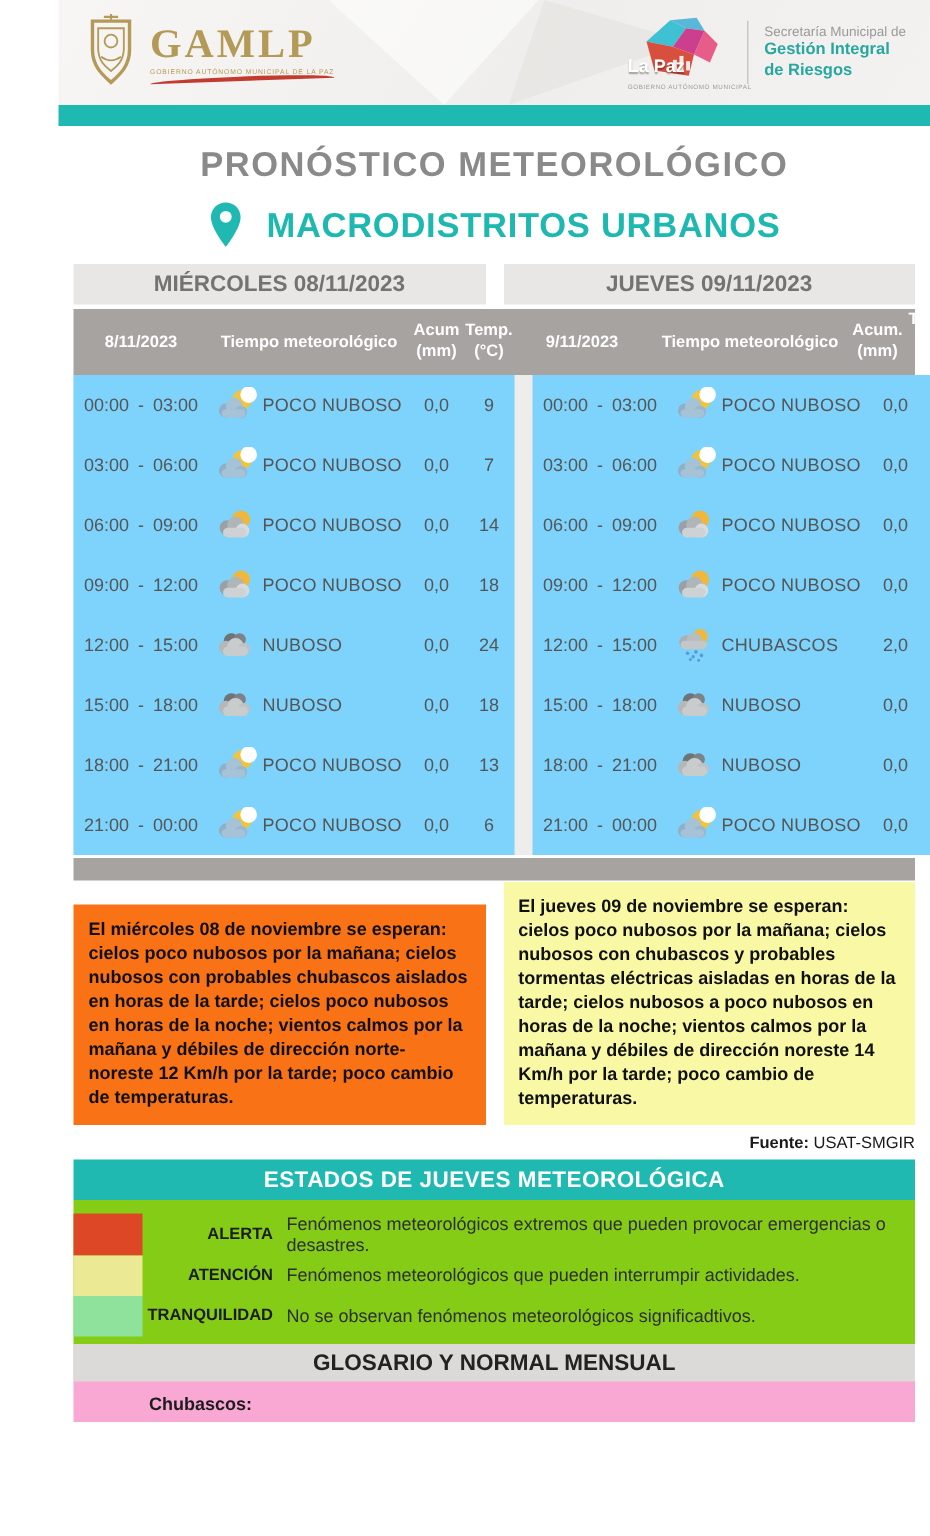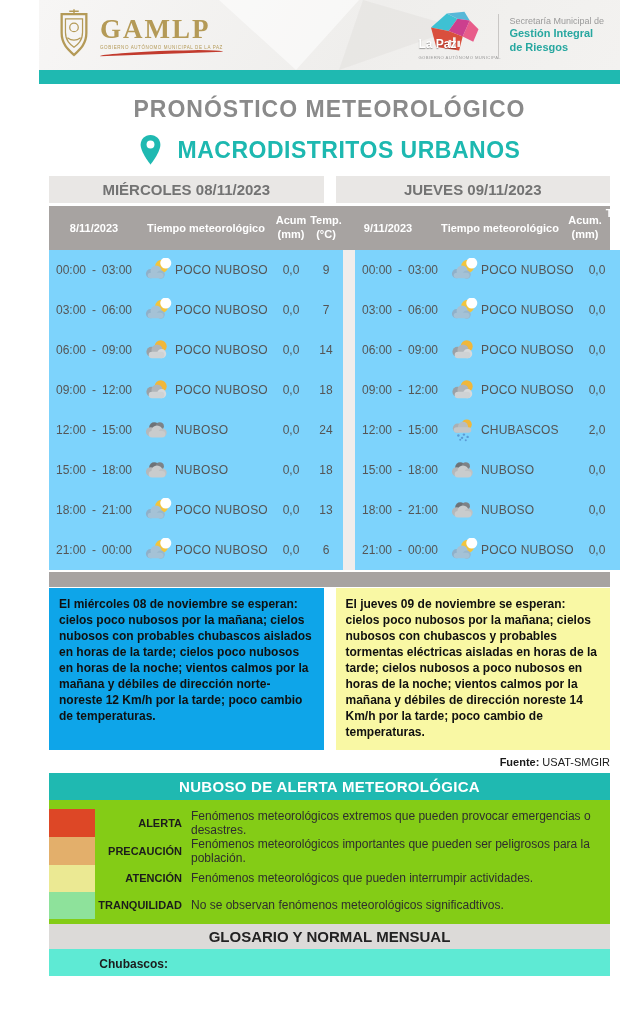--- a/index.html
+++ b/index.html
@@ -65,21 +65,21 @@
   
   .alerts { margin:0 10px; }
   .alerts-header { color:#fff; font-weight:bold; text-align:center; font-size:15px; padding:5px 0; letter-spacing:.3px; }
   .alerts-body { background:#84cc16; padding:9px 0 5px; }
   .arow { display:flex; align-items:stretch; min-height:27px; }
   .swatch { width:46px; }
   .alabel { width:96px; text-align:right; font-weight:bold; font-size:11px; color:#1c1c1c; display:flex; align-items:center; justify-content:flex-end; padding-right:9px; }
   .adesc { flex:1; font-size:12px; color:#2e2e2e; display:flex; align-items:center; }
 
   
-  .glossary { margin:0 10px; background:#5eead4; }
+  .glossary { margin:0 10px; background:#f9a8d4; }
   .glossary-header { background:#dcdad8; text-align:center; font-weight:bold; font-size:15px; color:#222; padding:4px 0; }
   .grow { display:flex; padding:8px 10px 4px 0; }
   .gterm { width:132px; text-align:right; font-weight:bold; font-size:12px; color:#1c1c1c; padding-right:13px; flex-shrink:0; align-self:center; line-height:1.25; }
   .gdef { flex:1; font-size:11.5px; color:#333; line-height:1.5; align-self:center; }
 </style>
 </head>
 <body>
 
 <svg width="0" height="0" style="position:absolute">
   <defs>
@@ -423,43 +423,38 @@
           <div class="cc">POCO NUBOSO</div>
             <div class="ca">0,0</div>
             <div class="cm">12</div>
         </div>
       </div>
     </div>
 
     <div class="divider-bar"></div>
 
     <div class="summaries">
-      <div class="summary" style="background: #0ea5e9;">El miércoles 08 de noviembre se esperan: cielos poco nubosos por la mañana; cielos nubosos con probables chubascos aislados en horas de la tarde; cielos poco nubosos en horas de la noche; vientos calmos por la mañana y débiles de dirección norte-noreste 12 Km/h por la tarde; poco cambio de temperaturas.</div>
+      <div class="summary" style="background: #f97316; margin-top: 15px;">El miércoles 08 de noviembre se esperan: cielos poco nubosos por la mañana; cielos nubosos con probables chubascos aislados en horas de la tarde; cielos poco nubosos en horas de la noche; vientos calmos por la mañana y débiles de dirección norte-noreste 12 Km/h por la tarde; poco cambio de temperaturas.</div>
       <div class="summary" style="background: rgb(249, 248, 164);">El jueves 09 de noviembre se esperan: cielos poco nubosos por la mañana; cielos nubosos con chubascos y probables tormentas eléctricas aisladas en horas de la tarde; cielos nubosos a poco nubosos en horas de la noche; vientos calmos por la mañana y débiles de dirección noreste 14 Km/h por la tarde; poco cambio de temperaturas.</div>
     </div>
 
     <div class="fuente">
       <b>Fuente:</b><span>USAT-SMGIR</span>
     </div>
   </main>
 
   <section class="alerts">
-    <div class="alerts-header" style="background: rgb(31, 185, 177);">NUBOSO DE ALERTA METEOROLÓGICA</div>
+    <div class="alerts-header" style="background: rgb(31, 185, 177);">ESTADOS DE JUEVES METEOROLÓGICA</div>
     <div class="alerts-body">
       <div class="arow">
         <div class="swatch" style="background: rgb(221, 71, 38);"></div>
         <div class="alabel">ALERTA</div>
         <div class="adesc">Fenómenos meteorológicos extremos que pueden provocar emergencias o desastres.</div>
       </div>
       <div class="arow">
-        <div class="swatch" style="background: rgb(227, 175, 107);"></div>
-        <div class="alabel">PRECAUCIÓN</div>
-        <div class="adesc">Fenómenos meteorológicos importantes que pueden ser peligrosos para la población.</div>
-      </div>
-      <div class="arow">
         <div class="swatch" style="background: rgb(235, 233, 147);"></div>
         <div class="alabel">ATENCIÓN</div>
         <div class="adesc">Fenómenos meteorológicos que pueden interrumpir actividades.</div>
       </div>
       <div class="arow">
         <div class="swatch" style="background: rgb(142, 226, 155);"></div>
         <div class="alabel">TRANQUILIDAD</div>
         <div class="adesc">No se observan fenómenos meteorológicos significadtivos.</div>
       </div>
     </div>

